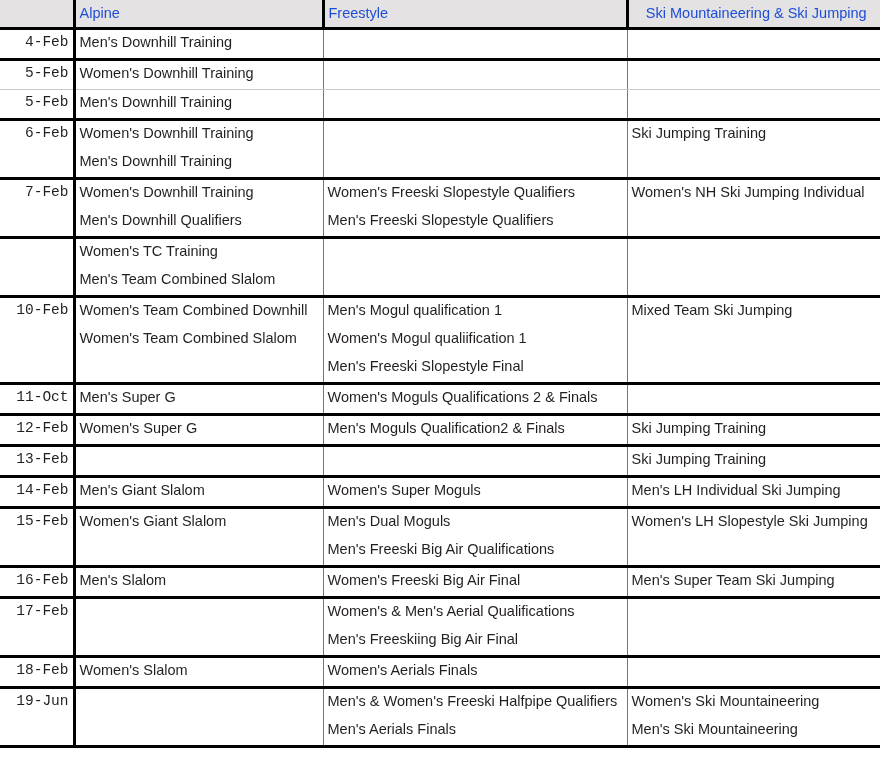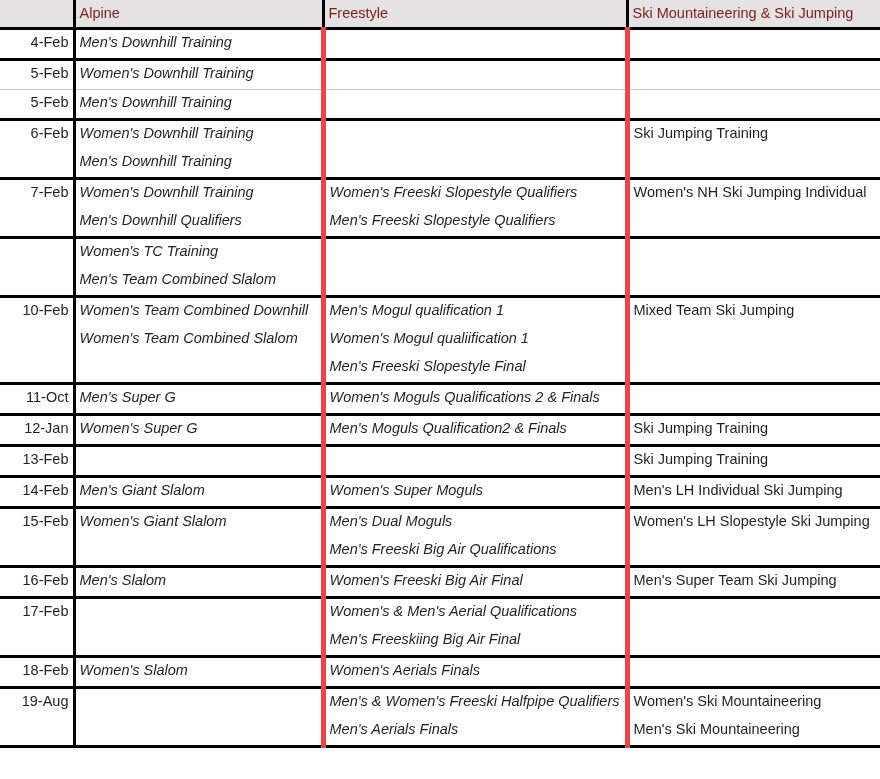--- a/index.html
+++ b/index.html
@@ -26,55 +26,57 @@
   col.c-alp   { width: 249px; }
   col.c-free  { width: 304px; }
   col.c-smsj  { width: 253px; }
 
   
   tr.header-row { height: 28px; }
   tr.header-row td {
     background: #e4e2e2;
     border-bottom: 3px solid #000000;
     font-size: 14.5px;
-    color: #7f1d1d;
+    color: #1d4ed8;
     padding: 0 0 0 4px;
     vertical-align: middle;
     white-space: nowrap;
     overflow: hidden;
   }
   tr.header-row td.date-head {
     border-right: 3px solid #000000;
     padding: 0;
   }
   tr.header-row td.col-head {
     border-right: 3px solid #000000;
   }
   tr.header-row td.last-head {
     border-right: none;
+    text-align: center;
   }
 
   
   td.cell {
     font-size: 14.5px;
     color: #231f20;
     vertical-align: top;
     padding: 2px 0 2px 4px;
     white-space: nowrap;
     overflow: hidden;
     height: 24px;
     line-height: 21px;
   }
 
   td.date-cell {
     text-align: right;
     padding: 2px 4px 2px 0;
     border-right: 3px solid #000000;
-  }
-  td.vsep { border-right: 5px solid #ef4444; font-style: italic; }
+    font-family: Liberation Mono, monospace;
+  }
+  td.vsep { border-right: 1px solid #ef4444; }
   td.vlast { border-right: none; }
 
   
   tr.group-end > td { border-bottom: 3px solid #000000; }
   
   tr.sub-row > td { border-bottom: 1px solid #c9c9c9; }
   
   tr.cont-row > td { border-bottom: none; }
 
   
@@ -277,21 +279,21 @@
         </td>
         <td class="cell vsep">
           <span class="celltext">Women's Moguls Qualifications 2 &amp; Finals</span>
         </td>
         <td class="cell vlast">
           <span class="celltext"></span>
         </td>
       </tr>
       <tr class="group-end">
         <td class="cell date-cell">
-          <span class="celltext">12-Jan</span>
+          <span class="celltext">12-Feb</span>
         </td>
         <td class="cell vsep">
           <span class="celltext">Women's Super G</span>
         </td>
         <td class="cell vsep">
           <span class="celltext">Men's Moguls Qualification2 &amp; Finals</span>
         </td>
         <td class="cell vlast">
           <span class="celltext">Ski Jumping Training</span>
         </td>
@@ -403,21 +405,21 @@
         </td>
         <td class="cell vsep">
           <span class="celltext">Women's Aerials Finals</span>
         </td>
         <td class="cell vlast">
           <span class="celltext"></span>
         </td>
       </tr>
       <tr class="cont-row">
         <td class="cell date-cell">
-          <span class="celltext">19-Aug</span>
+          <span class="celltext">19-Jun</span>
         </td>
         <td class="cell vsep">
           <span class="celltext"></span>
         </td>
         <td class="cell vsep">
           <span class="celltext">Men's &amp; Women's Freeski Halfpipe Qualifiers</span>
         </td>
         <td class="cell vlast">
           <span class="celltext">Women's Ski Mountaineering</span>
         </td>

